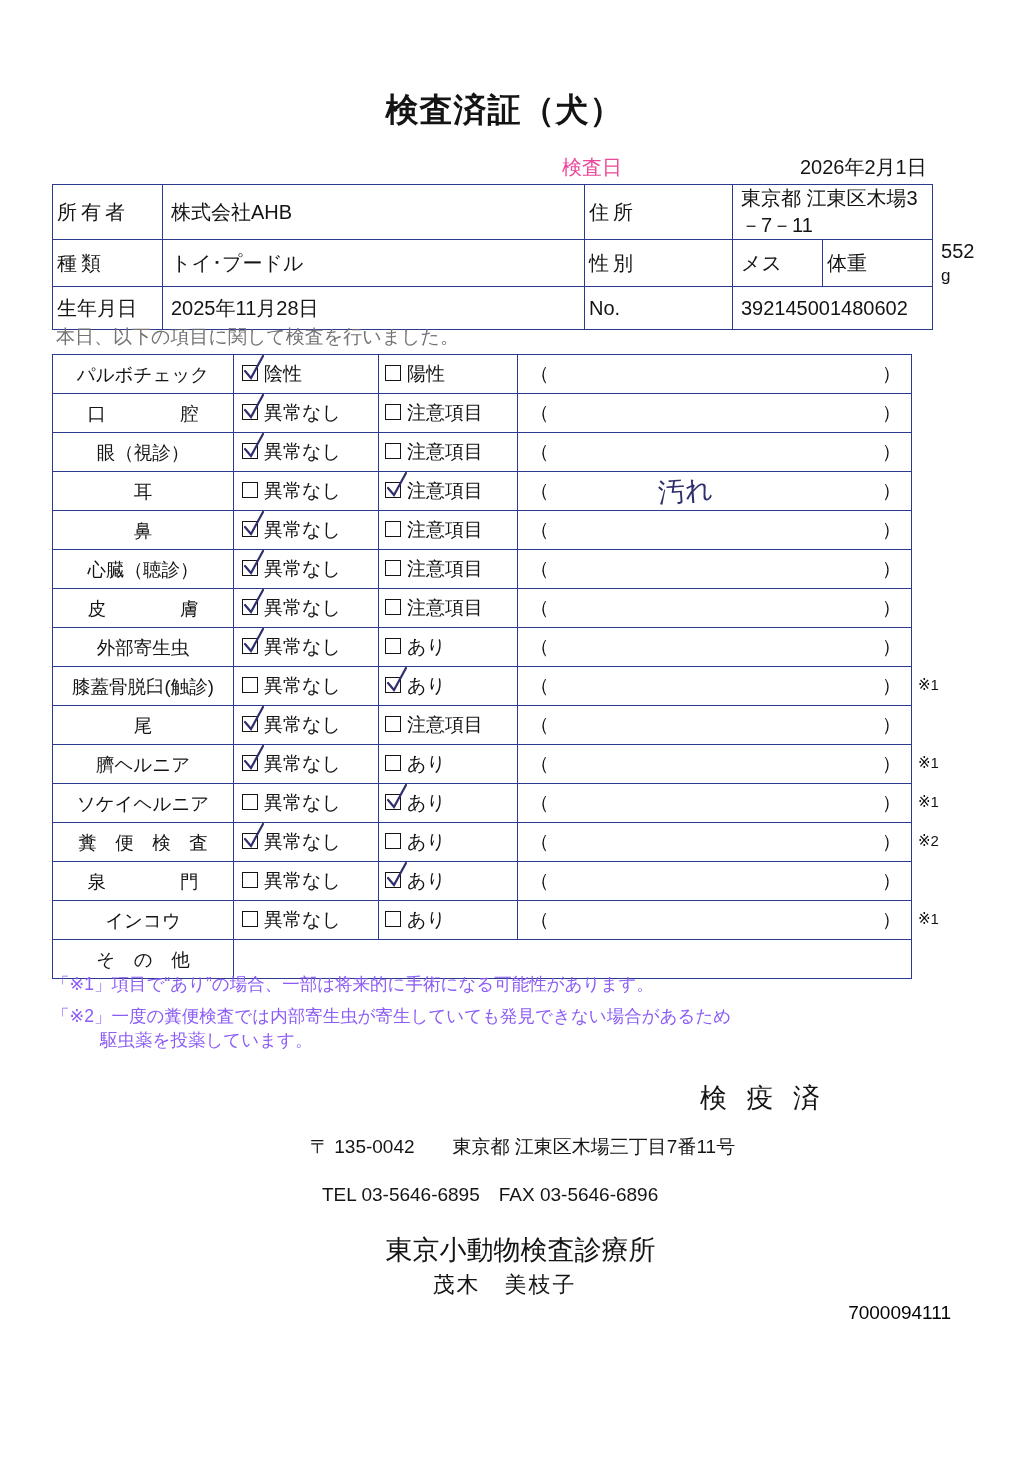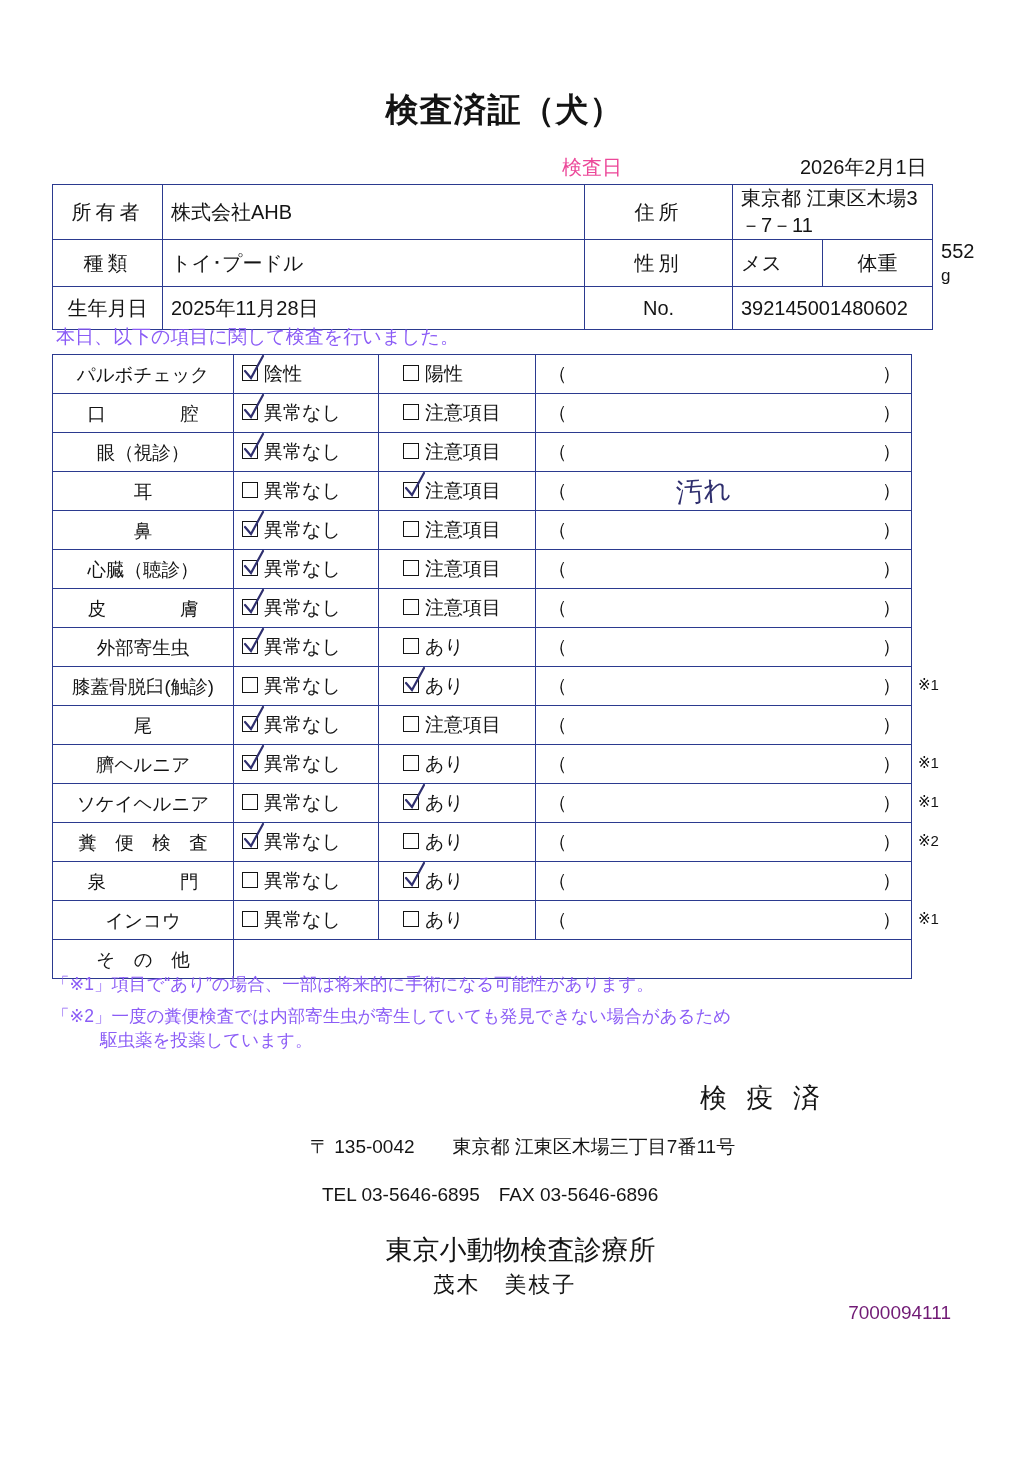--- a/index.html
+++ b/index.html
@@ -63,36 +63,36 @@
     table-layout: fixed;
   }
   .hdr td {
     border: 1.6px solid #2b3a8f;
     height: 42px;
     font-size: 20px;
     padding: 0 8px;
     color: #141414;
   }
   .hdr td.lbl {
-    text-align: center;
+    text-align: left;
     letter-spacing: 4px;
     padding: 0 4px;
   }
   .hdr td.lbl.nospace { letter-spacing: 0; }
   .hdr td.val { text-align: left; }
   .hdr td.val.right { text-align: right; padding-right: 14px; }
   .wunit { font-size: 17px; }
 
   
   .intro {
     position: absolute;
     left: 56px;
     top: 318px;
     font-size: 19px;
-    color: #8b5cf6;
+    color: #737373;
   }
 
   
   .chk {
     position: absolute;
     left: 52px;
     top: 348px;
     width: 860px;
     border-collapse: collapse;
     table-layout: fixed;
@@ -111,21 +111,21 @@
     font-size: 18.5px;
     padding: 0 4px;
   }
   .chk td.opt {
     width: 136px;
     padding-left: 8px;
     position: relative;
   }
   .chk td.opt2 {
     width: 132px;
-    padding-left: 24px;
+    padding-left: 6px;
     position: relative;
   }
   .chk td.paren {
     padding-left: 10px;
     position: relative;
   }
   .paren-open { position: absolute; left: 12px; top: 50%; transform: translateY(-50%); font-size: 19px;}
   .paren-close { position: absolute; right: 10px; top: 50%; transform: translateY(-50%); font-size: 19px;}
   .note-txt {
     position: absolute;
@@ -227,21 +227,21 @@
     text-align: center;
     font-size: 22px;
     color: #141414;
     letter-spacing: 2px;
   }
   .serial {
     position: absolute;
     right: 58px;
     top: 1296px;
     font-size: 19px;
-    color: #701a75;
+    color: #000000;
   }
 </style>
 </head>
 <body>
 
 <div class="page">
 
   <div class="title">検査済証（犬）</div>
 
   <div class="exam-date-label">検査日</div>

